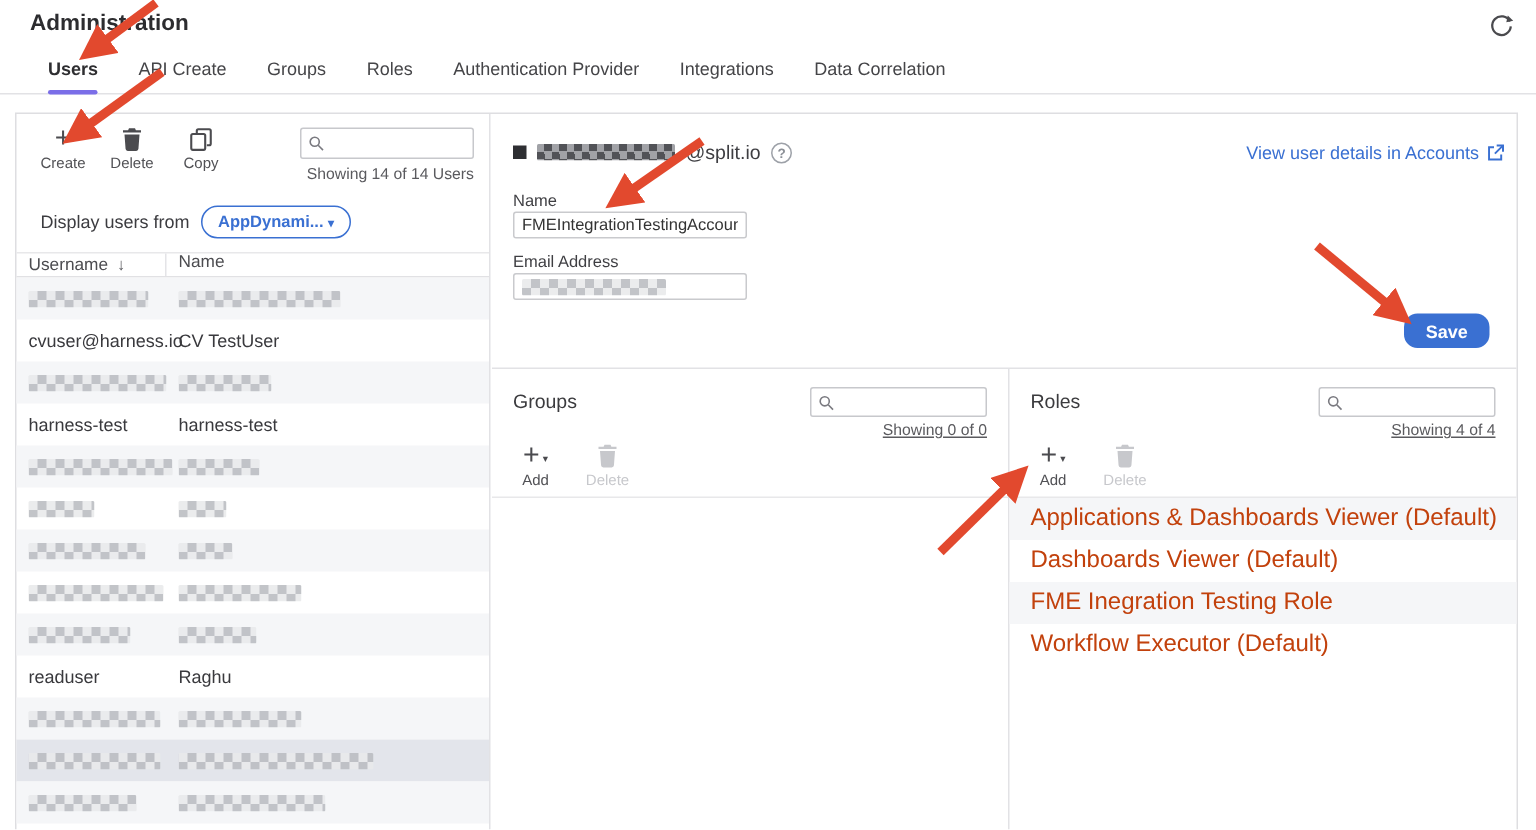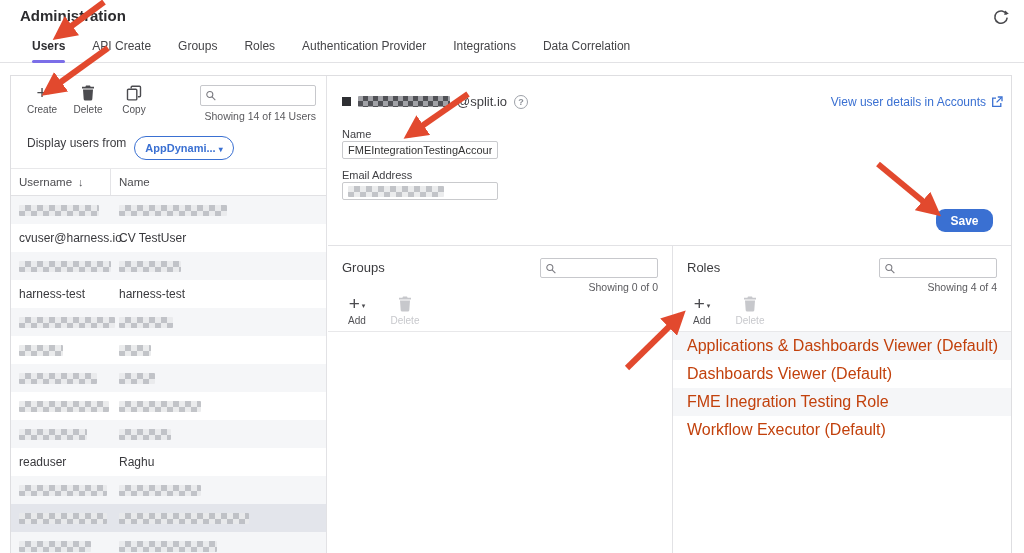--- a/index.html
+++ b/index.html
@@ -29,25 +29,25 @@
   .left-panel{position:absolute; left:0; top:0; bottom:0; width:316px; border-right:1px solid var(--border);}
   .lp-toolbar{position:relative; height:48px; padding:8px 0 0 16px; display:flex; gap:16px;}
   .tool{display:flex; flex-direction:column; align-items:center; gap:2px; min-width:30px; cursor:pointer; background:none; border:none;}
   .tool .glyph{height:18px; display:flex; align-items:center; justify-content:center; color:#4b4b4f;}
   .tool .tlabel{font-size:10px; color:#515155;}
   .plus{font-size:19px; line-height:16px; font-weight:400; color:#4b4b4f;}
   .searchbox{position:absolute; right:10px; top:9px; width:116px; height:21px; border:1px solid #c7c8cc;
              border-radius:2px; display:flex; align-items:center; padding:0 4px; background:#fff;}
   .searchbox input{border:none; outline:none; width:100%; font-size:11px; font-family:inherit;}
   .showing{position:absolute; right:10px; top:34px; font-size:10.5px; color:#5a5a5e;}
-  .display-row{margin:12px 0 8px 16px; height:24px; display:flex; gap:8px; font-size:12px; color:#3c3c40;}
+  .display-row{margin:12px 0 8px 16px; height:24px; display:flex; align-items:center; gap:8px; font-size:12px; color:#3c3c40;}
   .scope-btn{border:1.5px solid var(--accent); color:var(--accent); background:#fff; border-radius:14px;
              font-size:11px; font-weight:700; padding:4px 10px; cursor:pointer; font-family:inherit; white-space:nowrap;}
-  .thead{margin-top:6px; height:28px; display:flex; border-top:1px solid #e8e8ea; border-bottom:1px solid #e1e1e4;
-         font-size:11.5px; color:#4c4c50; align-items:center;}
+  .thead{margin-top:6px; height:17px; display:flex; border-top:1px solid #e8e8ea; border-bottom:1px solid #e1e1e4;
+         font-size:11.5px; color:#4c4c50; align-items:flex-start;}
   .thead .c1{border-right:1px solid #e4e4e7; height:100%; display:flex; align-items:center; gap:6px;}
   .c1{width:100px; padding-left:8px; flex:none;}
   .c2{flex:1; padding-left:8px;}
   .sort{font-size:11px; color:#55555a;}
   .trow{height:28px; display:flex; align-items:center; font-size:12px; color:#39393d; cursor:pointer;}
   .trow:nth-child(odd){background:var(--row-alt);}
   .trow.selected{background:var(--row-sel);}
   .redact{display:inline-block; height:11px; border-radius:1px; vertical-align:middle; opacity:.9;
           background:repeating-conic-gradient(#bcbec3 0% 25%, #e9eaec 0% 50%); background-size:12px 12px;}
   .redact.dark{height:11px; background:repeating-conic-gradient(#3f4045 0% 25%, #97999e 0% 50%); background-size:10px 10px;}
@@ -71,21 +71,21 @@
   
   .bottom{position:absolute; left:317px; right:0; top:170px; bottom:0; display:flex;}
   .panel{position:relative;}
   .panel-groups{width:345px; border-right:1px solid var(--border); flex:none;}
   .panel-roles{flex:1;}
   .p-head{display:flex; align-items:flex-start; padding:12px 14px 0;}
   .p-title{font-size:13px; color:#3b3b3e; padding-top:2px;}
   .p-search{margin-left:auto; width:118px; height:20px; border:1px solid #c7c8cc; border-radius:2px;
             display:flex; align-items:center; padding:0 4px; background:#fff;}
   .p-search input{border:none; outline:none; width:100%; font-size:11px; font-family:inherit;}
-  .p-showing{text-align:right; padding:3px 14px 0; font-size:10.5px; color:#5a5a5e;}
+  .p-showing{text-align:right; padding:3px 14px 0; font-size:10.5px; color:#5a5a5e;text-decoration:underline;}
   .p-toolbar{display:flex; gap:18px; padding:2px 14px 5px 14px; border-bottom:1px solid #e8e8ea;}
   .addglyph{display:flex; align-items:flex-start; gap:2px; height:18px;}
   .caret{font-size:7px; color:#4b4b4f; padding-top:3px;}
   .tool.disabled .glyph{color:#c7c8cc;}
   .tool.disabled .tlabel{color:#c7c8cc;}
   .role-row{height:28px; display:flex; align-items:center; padding-left:14px; font-size:16px; color:#c2410c; cursor:pointer;}
   .role-row:nth-child(odd){background:var(--row-alt);}
 
   
   #arrows{position:absolute; left:0; top:0; width:1024px; height:553px; pointer-events:none; z-index:50;}

